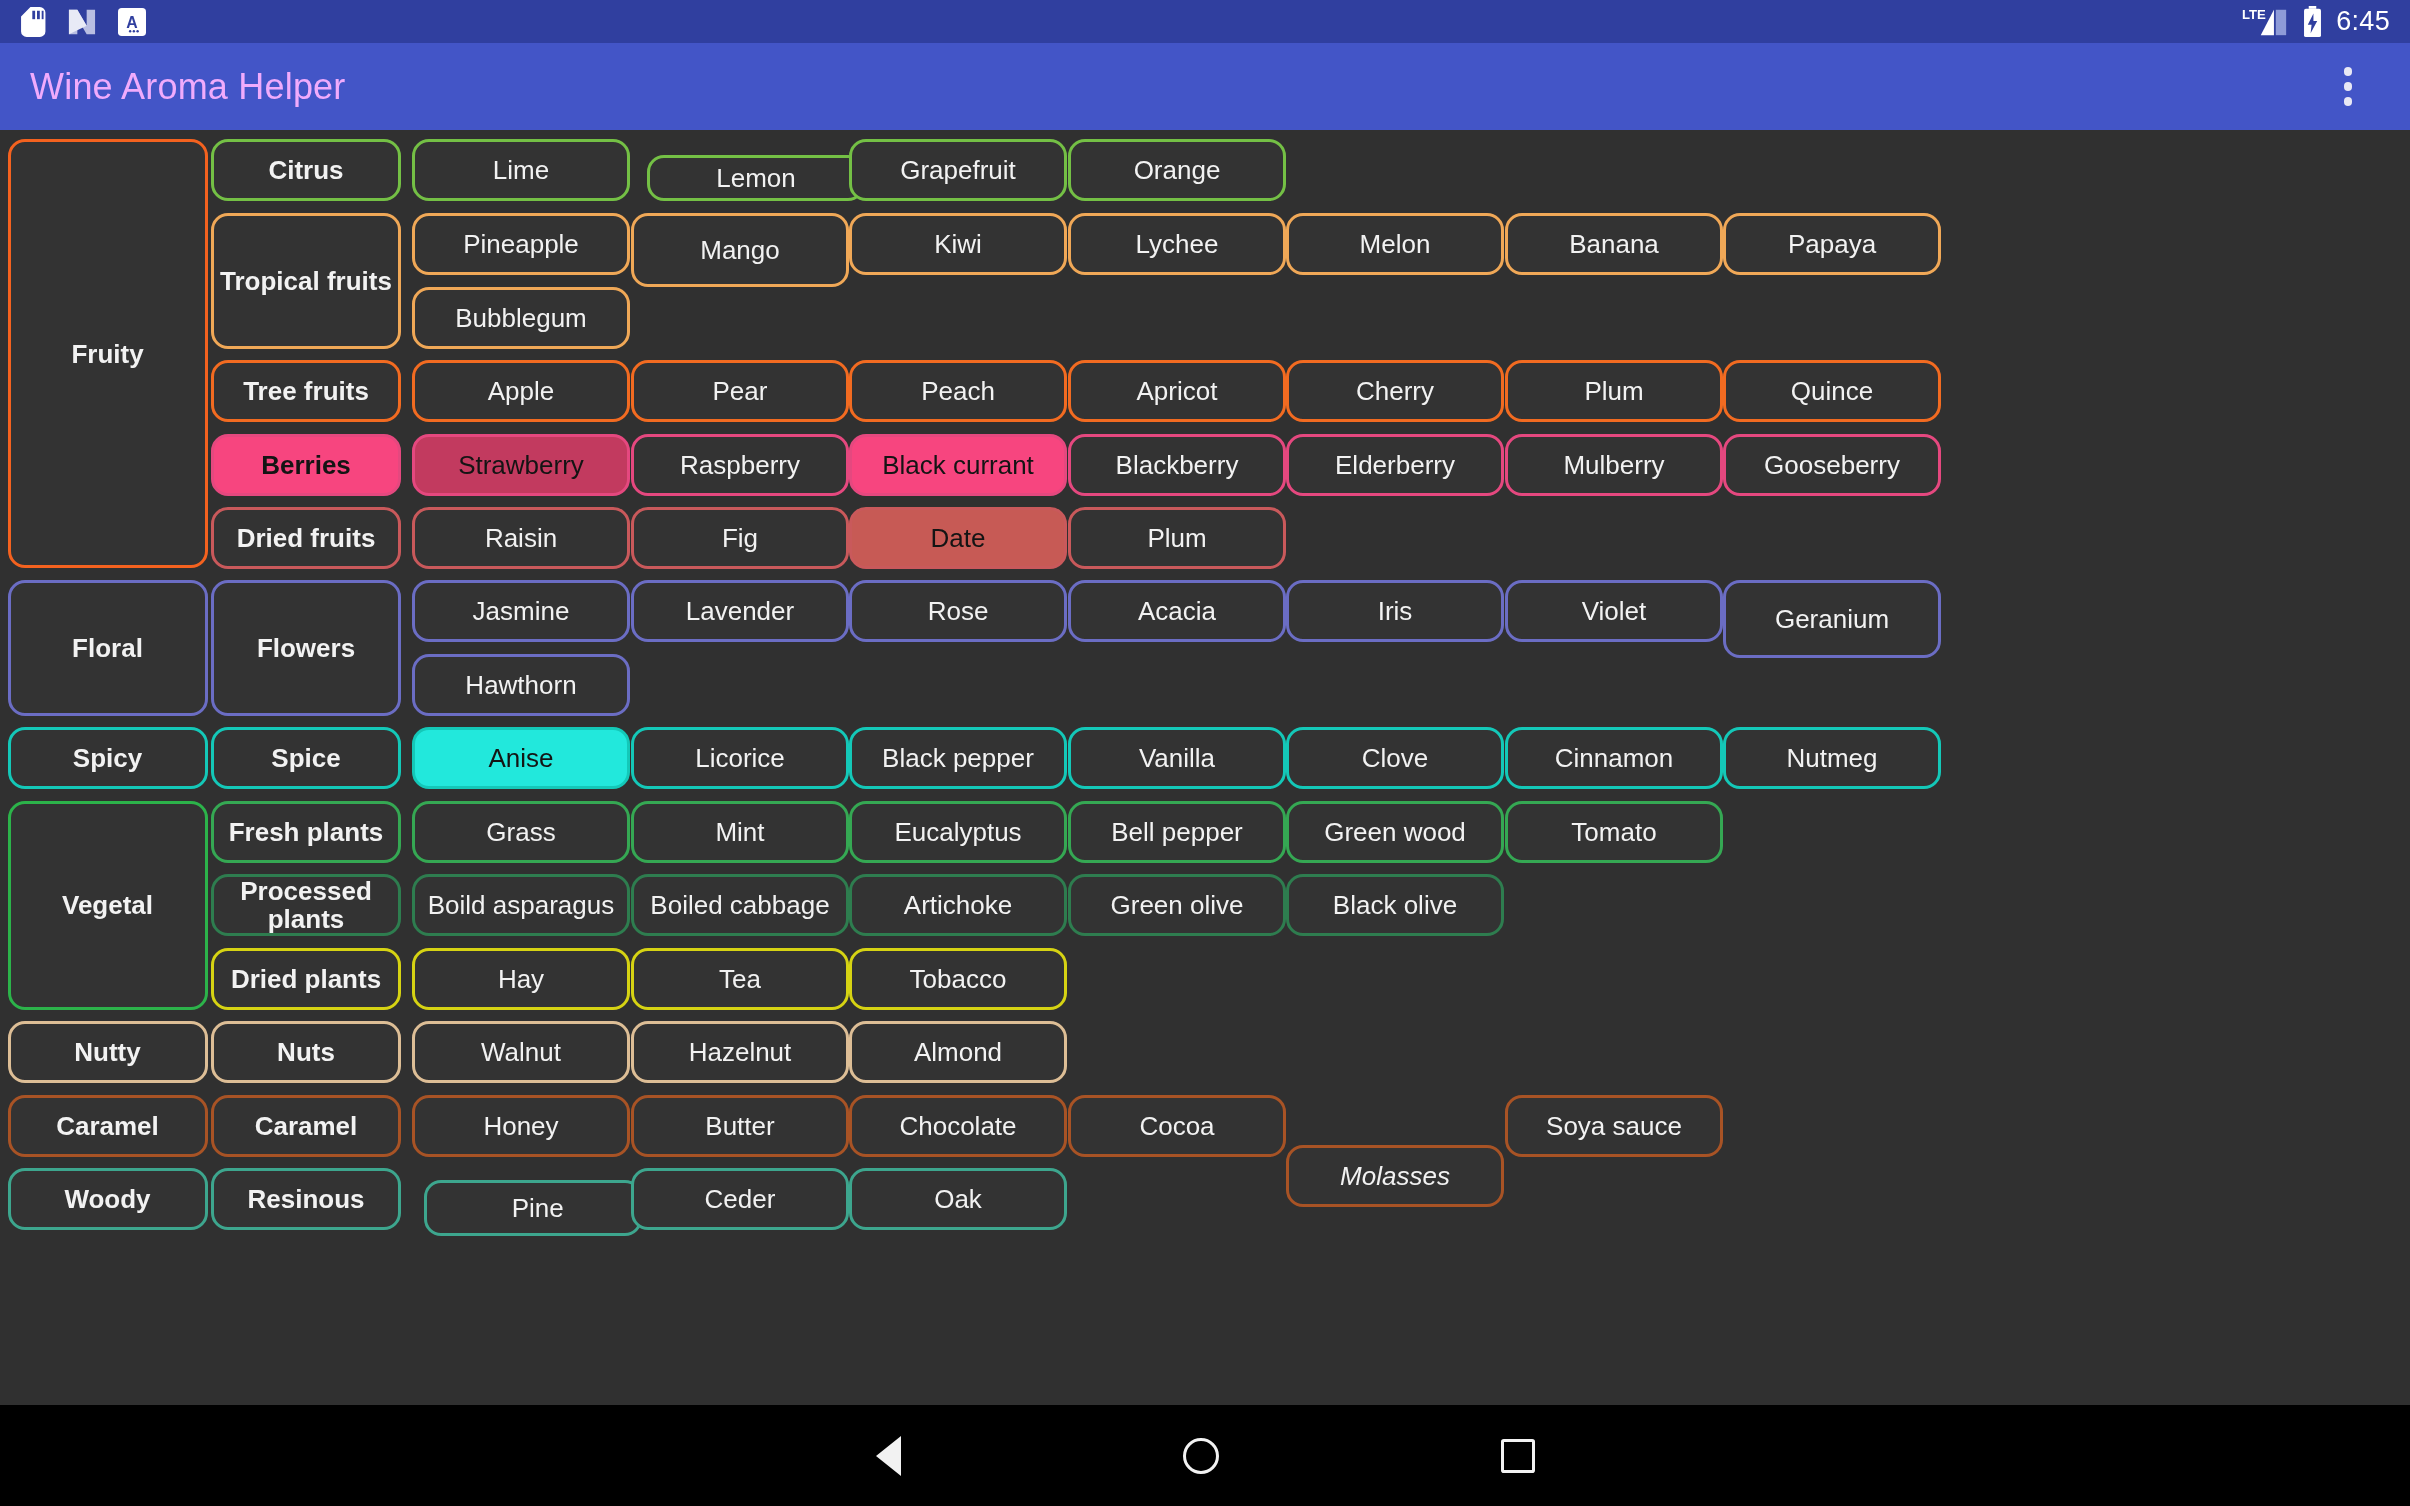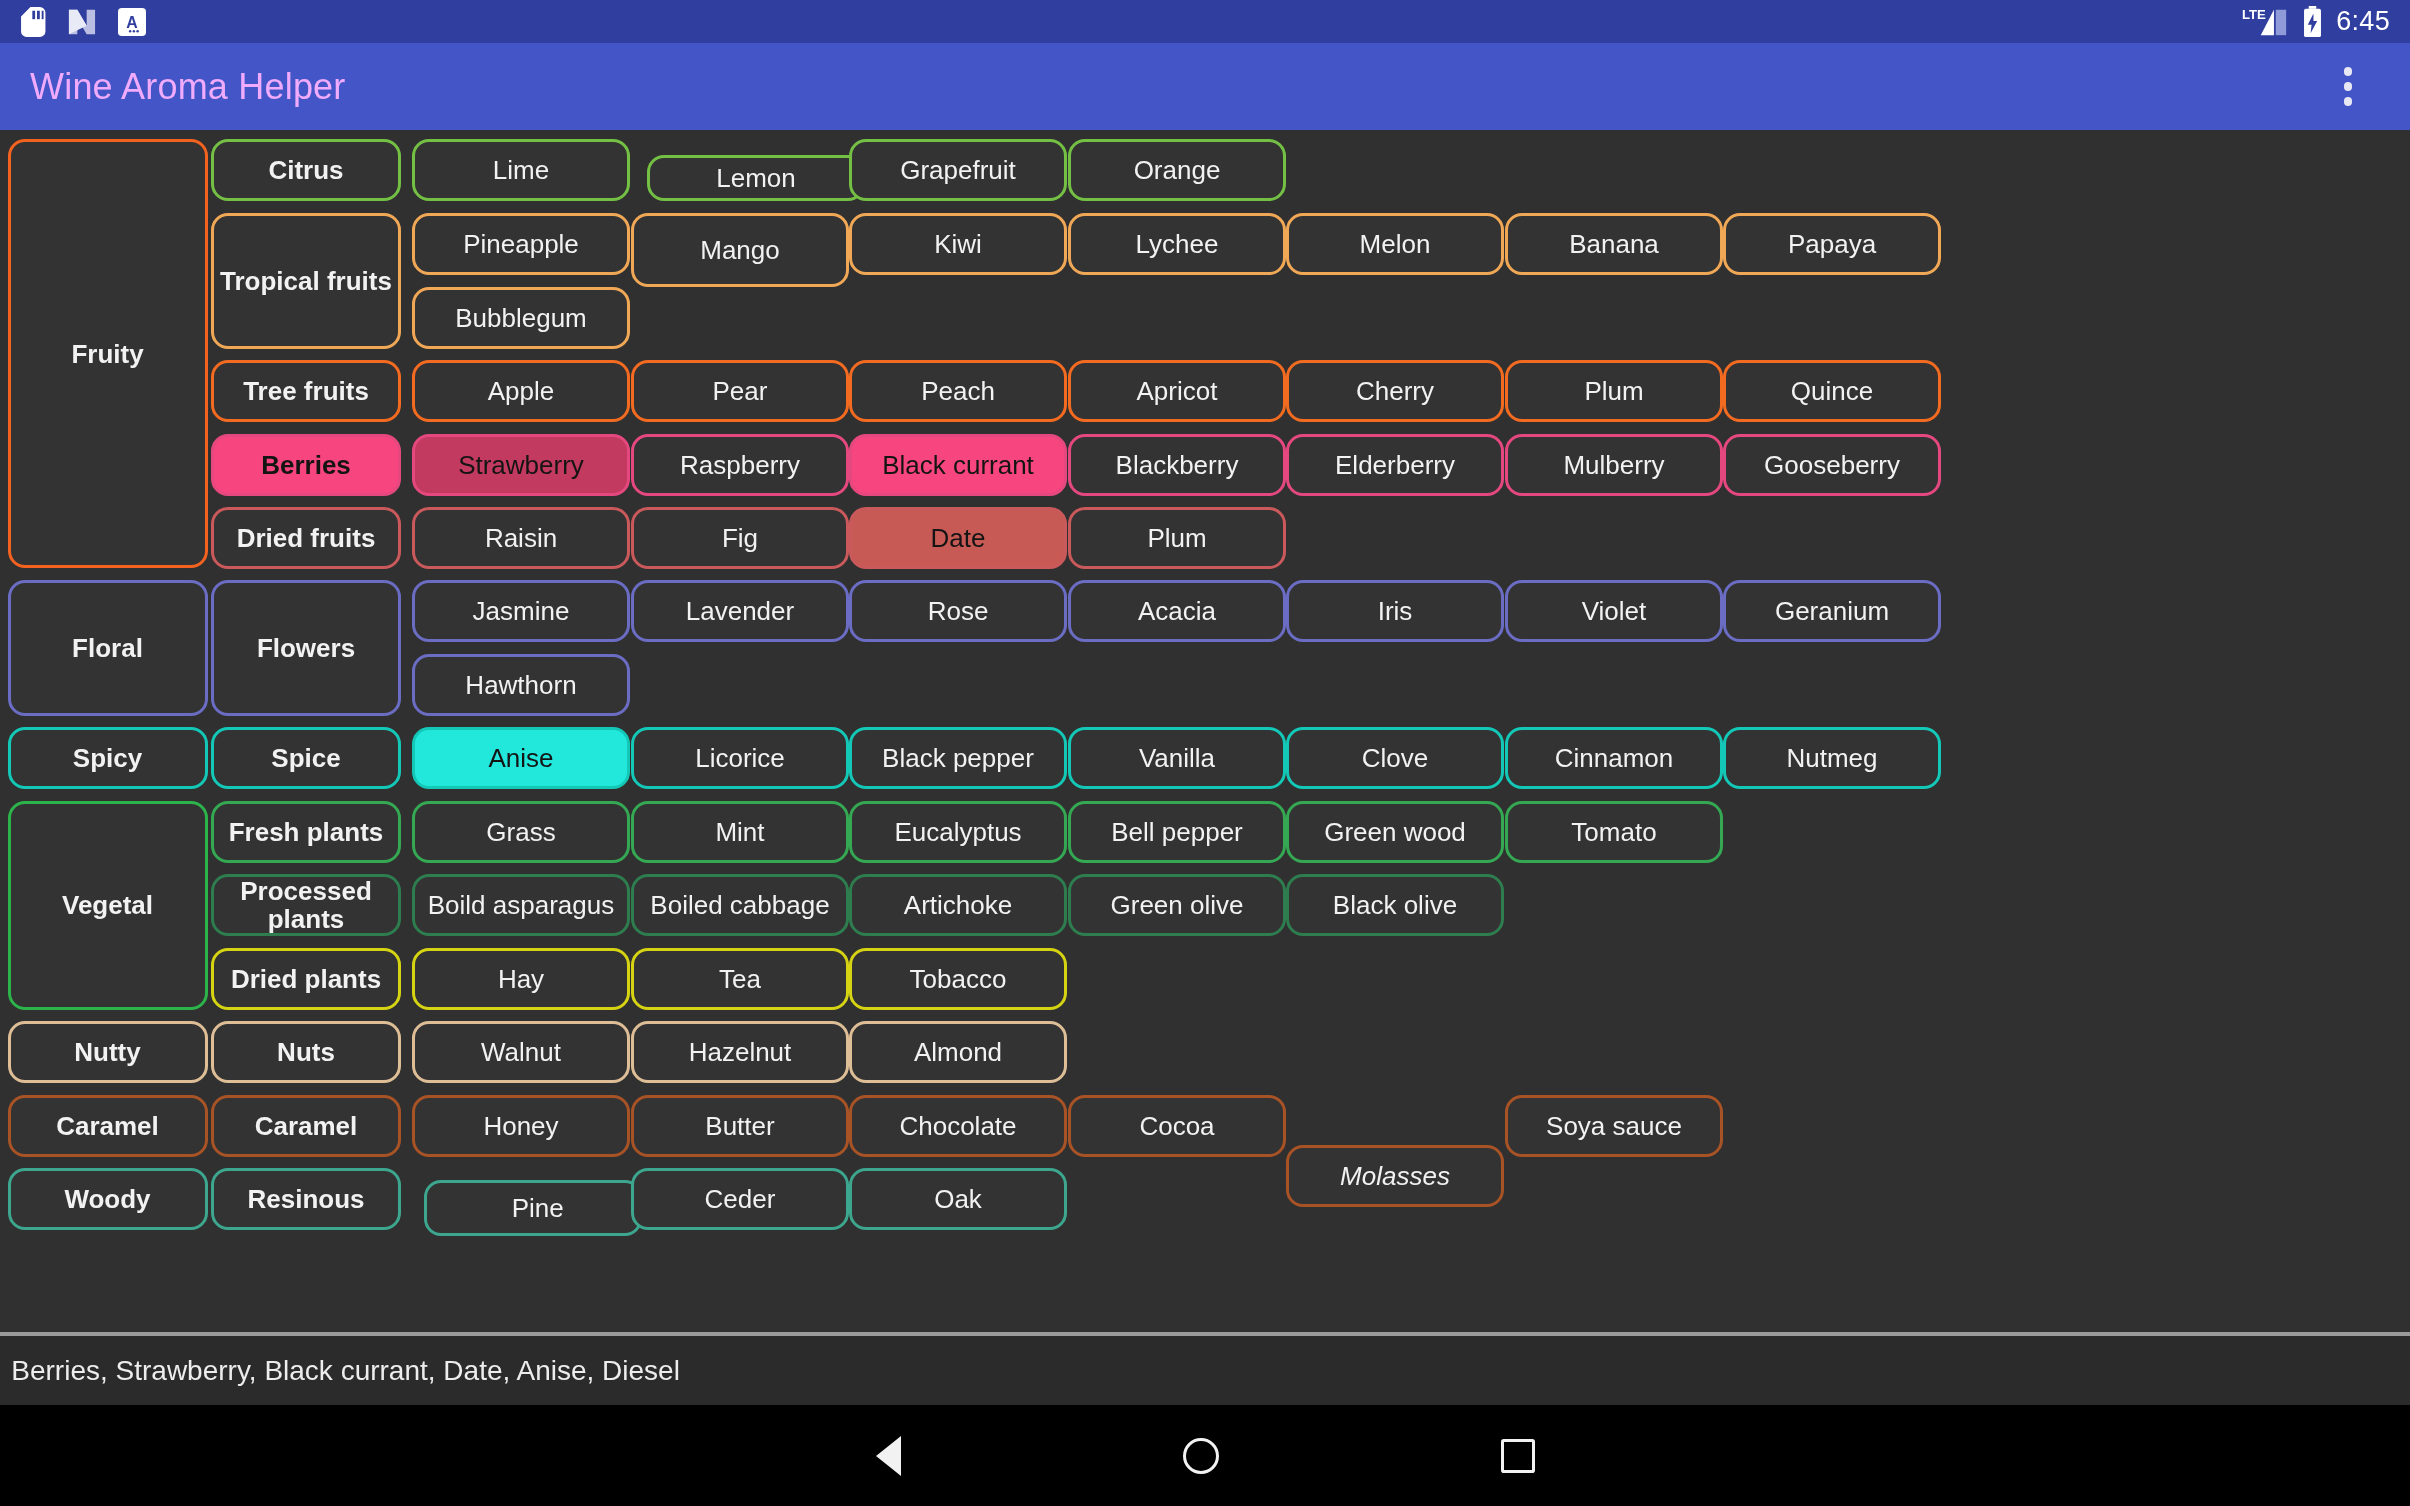--- a/index.html
+++ b/index.html
@@ -246,21 +246,21 @@
         </div>
         <div class="chip item" style="position: absolute; left: 1068px; top: 444px; width: 218px; height: 62px; margin: 0px; border-color: rgb(107, 109, 196);">
           <span>Acacia</span>
         </div>
         <div class="chip item" style="position: absolute; left: 1286px; top: 444px; width: 218px; height: 62px; margin: 0px; border-color: rgb(107, 109, 196);">
           <span>Iris</span>
         </div>
         <div class="chip item" style="position: absolute; left: 1505px; top: 444px; width: 218px; height: 62px; margin: 0px; border-color: rgb(107, 109, 196);">
           <span>Violet</span>
         </div>
-        <div class="chip item" style="position: absolute; left: 1723px; top: 444px; width: 218px; height: 62px; margin: 0px; border-color: rgb(107, 109, 196);">
+        <div class="chip item" style="position: absolute; left: 1723px; top: 444px; width: 218px; height: 78px; margin: 0px; border-color: rgb(107, 109, 196);">
           <span>Geranium</span>
         </div>
         <div class="chip item" style="position: absolute; left: 412px; top: 518px; width: 218px; height: 62px; margin: 0px; border-color: rgb(107, 109, 196);">
           <span>Hawthorn</span>
         </div>
         <div class="chip cat" style="position: absolute; left: 7.5px; top: 444px; width: 200px; height: 136px; margin: 0px; border-color: rgb(107, 109, 196);">
           <span>Floral</span>
         </div>
         <div class="chip sub" style="position: absolute; left: 211px; top: 591px; width: 190px; height: 62px; margin: 0px; border-color: rgb(20, 200, 184);">
           <span>Spice</span>
@@ -393,23 +393,20 @@
         </div>
         <div class="chip item" style="position: absolute; left: 849px; top: 1032px; width: 218px; height: 62px; margin: 0px; border-color: rgb(61, 166, 142);">
           <span>Oak</span>
         </div>
         <div class="chip cat" style="position: absolute; left: 7.5px; top: 1032px; width: 200px; height: 62px; margin: 0px; border-color: rgb(61, 166, 142);">
           <span>Woody</span>
         </div>
       </div>
   </div>
 
-  <div class="selbar">
-    <span>Berries, Strawberry, Black currant, Date, Anise, Diesel</span>
-  </div>
 
   <div class="navbar">
     <div class="nav-back"></div>
     <div class="nav-home"></div>
     <div class="nav-rec"></div>
   </div>
 
 </div>
 
 

